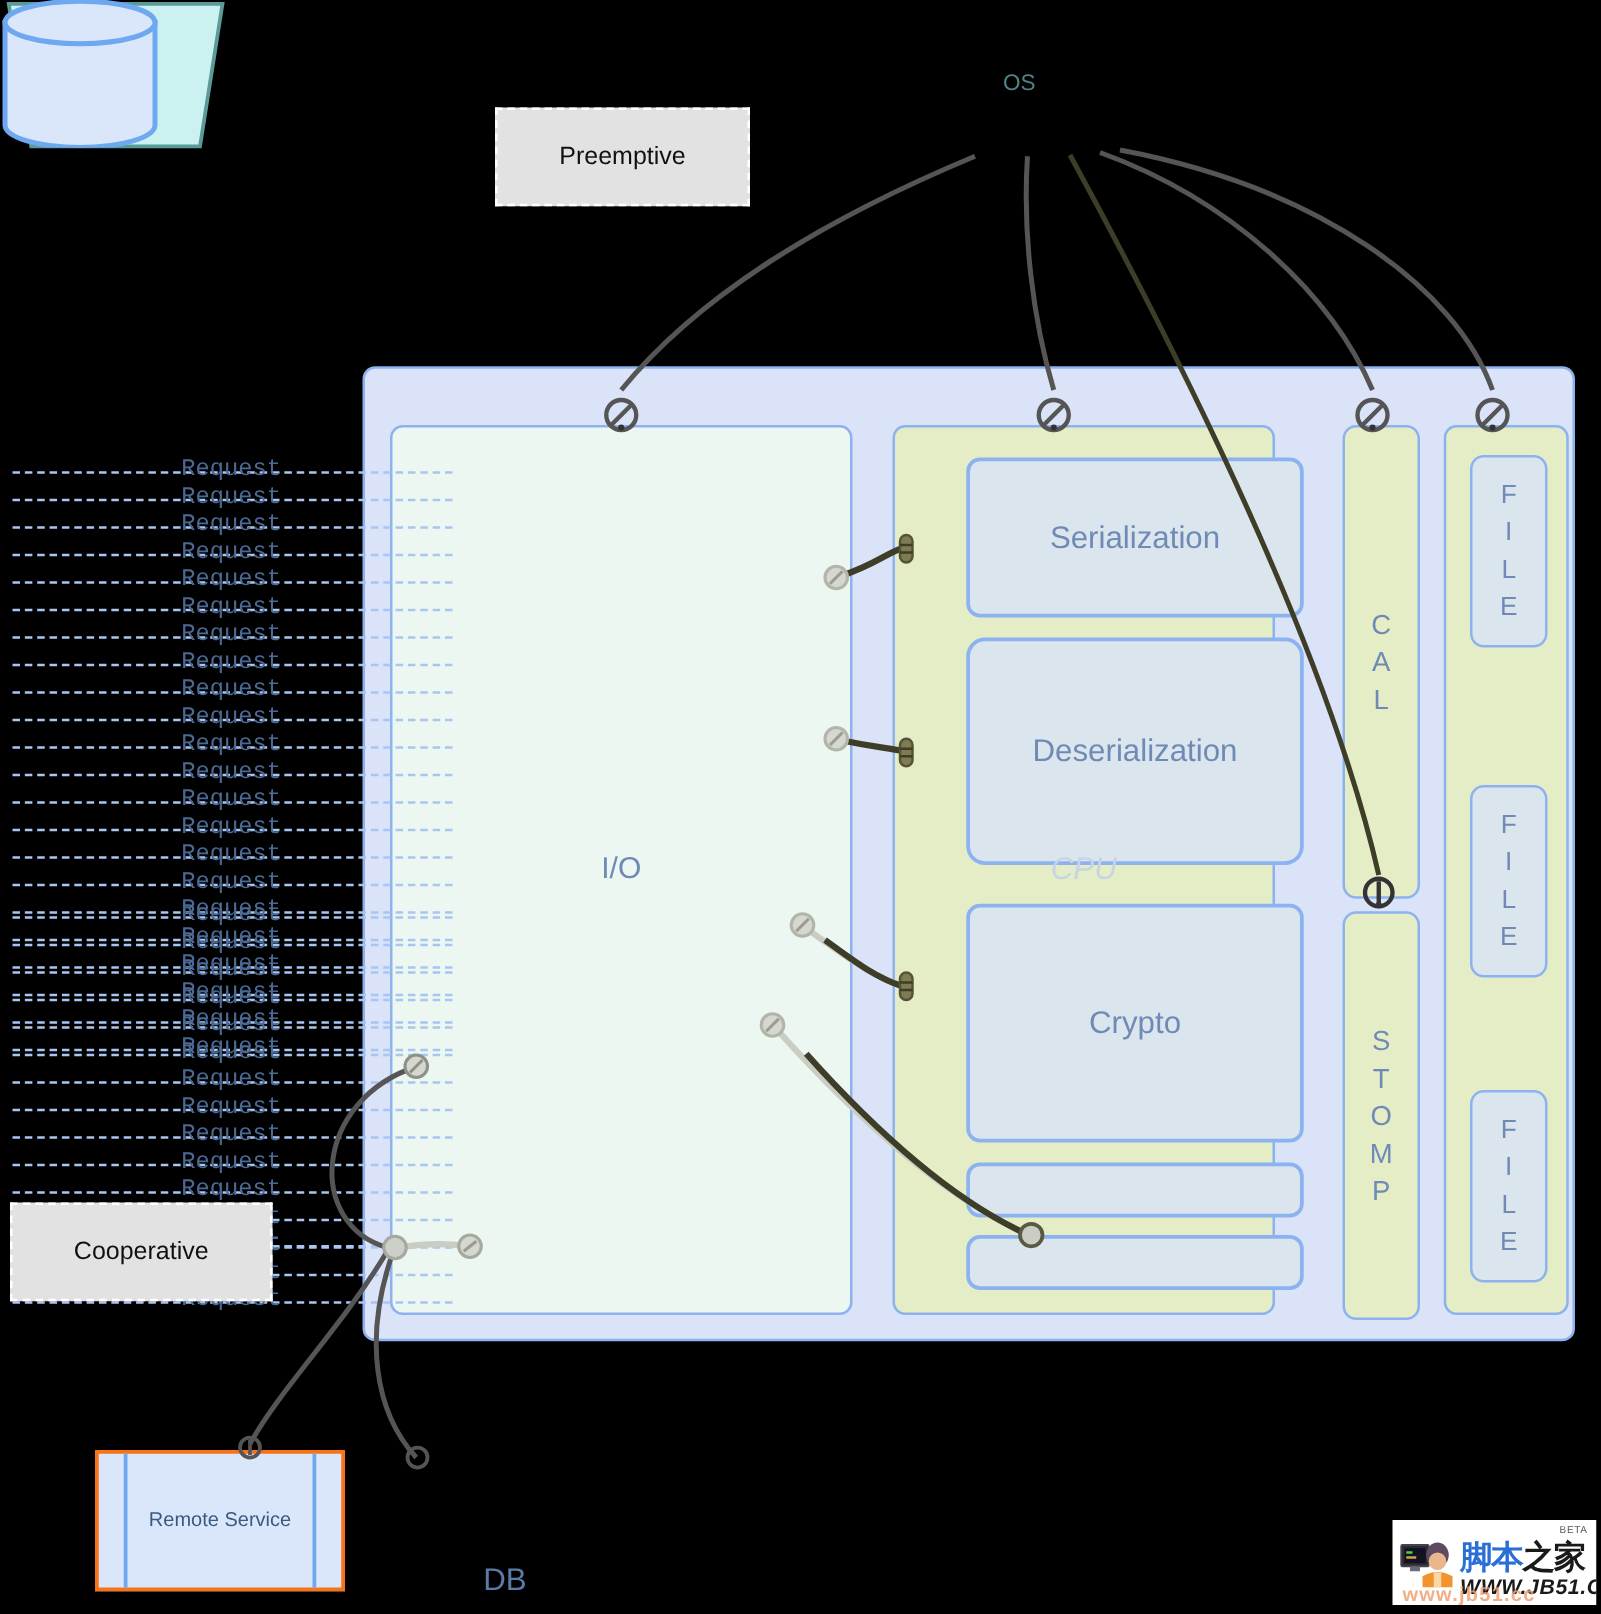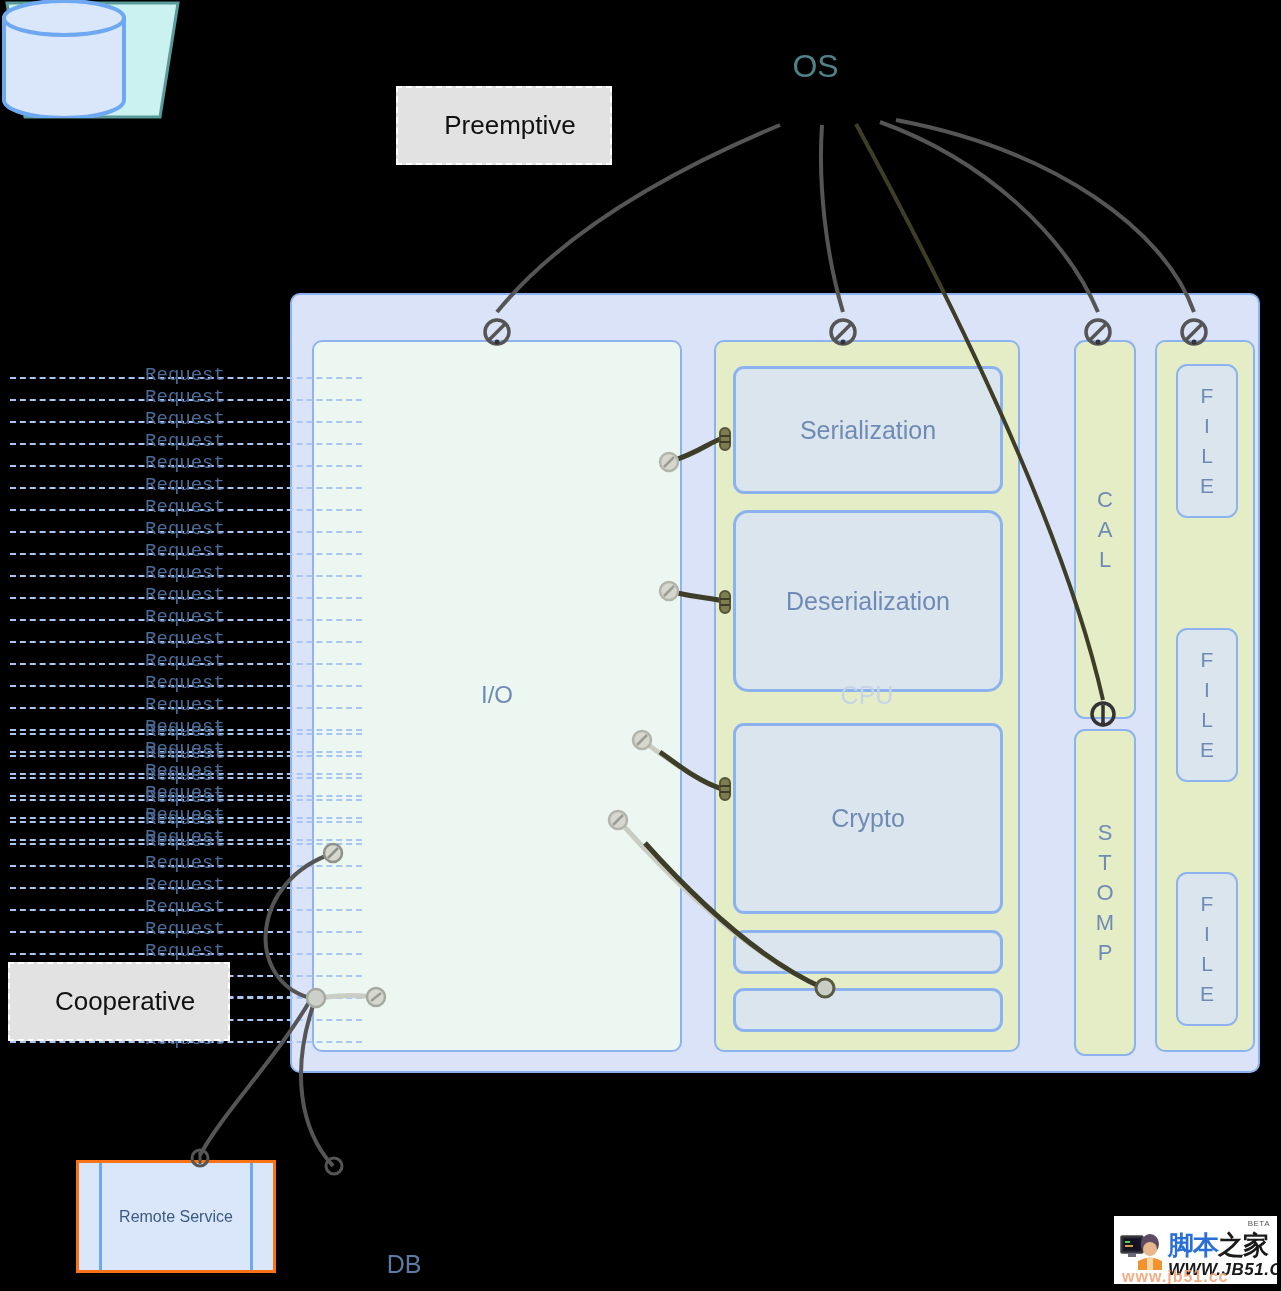--- a/index.html
+++ b/index.html
@@ -31,23 +31,23 @@
   .req-row .rq{position:absolute;left:0;right:0;top:-2px;text-align:center;
       font-size:19px;color:#4a6a95;line-height:22px;}
   #rows-top{top:366px;}
   #rows-mid{top:722px;}
   #rows-last{top:985px;}
 
   
   #cpu-panel{left:714px;top:340px;width:306px;height:712px;
       background:#e5edc7;border:2px solid #8cb3ef;border-radius:10px;z-index:10;}
   #cpu-label{position:absolute;left:714px;top:678px;width:306px;height:34px;
-      z-index:24;color:#c6d4e6;font-size:25px;}
+      z-index:24;color:#c6d4e6;font-size:25px;font-style:italic;}
   .cpubox{position:absolute;background:#dbe5ee;border:3px solid #8cb3ef;
-      border-radius:11px;z-index:14;color:#6f8bb5;font-size:25px;}
+      border-radius:11px;z-index:14;color:#6f8bb5;font-size:25px;margin-left:40px;}
   #cpu-serialization{left:733px;top:366px;width:270px;height:128px;}
   #cpu-deserialization{left:733px;top:510px;width:270px;height:182px;border-radius:15px;}
   #cpu-crypto{left:733px;top:723px;width:270px;height:191px;}
   #cpu-slot-1{left:733px;top:930px;width:270px;height:44px;}
   #cpu-slot-2{left:733px;top:988px;width:270px;height:44px;}
 
   
   .vstack{position:absolute;background:#e5edc7;border:2px solid #8cb3ef;
       border-radius:11px;z-index:12;display:flex;flex-direction:column;
       align-items:center;justify-content:center;color:#6f8bb5;font-size:22px;
@@ -63,26 +63,26 @@
       align-items:center;justify-content:center;color:#6f8bb5;font-size:21px;
       line-height:30px;width:58px;height:150px;left:1176px;}
   #file-1{top:364px;}
   #file-2{top:628px;}
   #file-3{top:872px;}
 
   
   #os-node{left:723px;top:5px;width:185px;height:120px;z-index:30;}
   #os-node svg{position:absolute;left:0;top:0;}
   #os-label{position:absolute;left:723px;top:48px;width:185px;height:36px;
-      z-index:31;color:#4e8287;font-size:32px;}
+      z-index:31;color:#4e8287;font-size:18px;}
 
   
   .annot{position:absolute;background:#e2e2e2;border:2px dashed #ffffff;
-      z-index:35;color:#111;font-size:26px;display:flex;align-items:center;
-      justify-content:center;padding-left:12px;}
+      z-index:35;color:#111;font-size:20px;display:flex;align-items:center;
+      justify-content:center;}
   #annot-preemptive{left:396px;top:86px;width:200px;height:75px;}
   #annot-cooperative{left:8px;top:962px;width:206px;height:75px;}
 
   
   #remote-service{left:76px;top:1160px;width:200px;height:113px;
       background:#dae7fb;border:3px solid #f97316;z-index:30;
       color:#3a5a82;font-size:16px;}
   #remote-service .bar{position:absolute;top:0;bottom:0;width:3px;background:#6ea8f0;}
   #remote-service .bar.l{left:20px;}
   #remote-service .bar.r{right:20px;}

